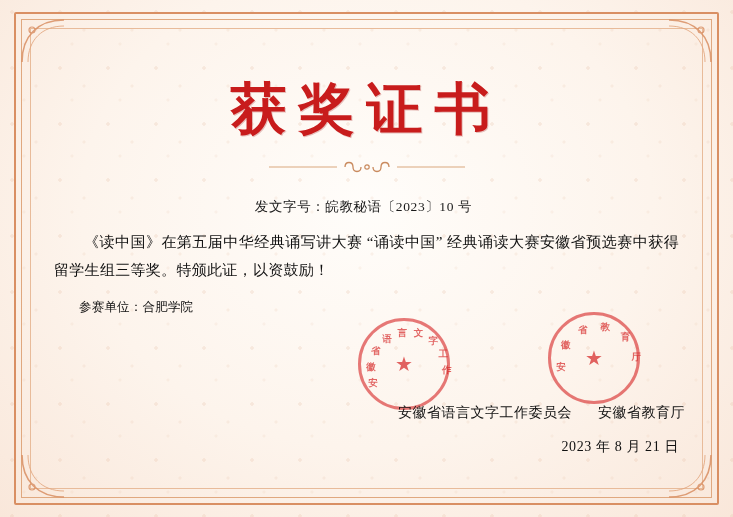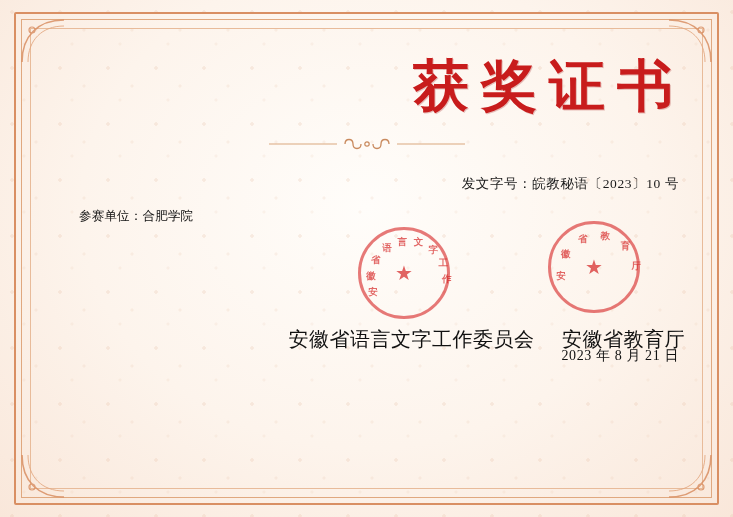--- a/index.html
+++ b/index.html
@@ -74,38 +74,38 @@
 
   .content {
     position: absolute;
     left: 48px;
     top: 40px;
     right: 48px;
     bottom: 40px;
   }
 
   .title {
-    text-align: right;
-    margin-top: 9px;
+    text-align: center;
+    margin-top: 32px;
     font-family: "Liberation Serif", "DejaVu Serif", serif;
     font-size: 56px;
     letter-spacing: 12px;
     font-weight: bold;
     color: #c81c1c;
     text-shadow: 1px 1px 0 rgba(160,20,20,0.25);
   }
 
   .divider {
     display: block;
     margin: 10px auto 0 auto;
   }
 
   .doc-number {
     margin-top: 22px;
-    text-align: right;
+    text-align: center;
     font-size: 13.5px;
     color: #1a1a1a;
     letter-spacing: 0.6px;
     padding-right: 6px;
   }
 
   .body-text {
     margin-top: 12px;
     font-size: 15px;
     line-height: 28px;
@@ -171,23 +171,23 @@
     transform-origin: 0 0;
     white-space: nowrap;
   }
   .seal-left { left: 310px; top: -8px; }
   .seal-right { left: 500px; top: -14px; }
 
   .sign-line {
     position: absolute;
     left: 0;
     right: 0;
-    bottom: 2px;
+    bottom: 24px;
     text-align: right;
-    font-size: 20px;
+    font-size: 14px;
     color: #111;
     letter-spacing: 0.5px;
   }
   .sign-line .org {
     display: inline-block;
     margin-left: 22px;
   }
   .date-line {
     position: absolute;
     right: 6px;
@@ -234,20 +234,21 @@
     <svg class="divider" width="200" height="18" viewBox="0 0 200 18">
       <path d="M2 9 H70" stroke="#d9a77f" stroke-width="1.2" fill="none"></path>
       <path d="M130 9 H198" stroke="#d9a77f" stroke-width="1.2" fill="none"></path>
       <path d="M78 9 C78 3 86 3 86 9 C86 15 94 15 94 9" fill="none" stroke="#c98a5e" stroke-width="1.3"></path>
       <path d="M122 9 C122 3 114 3 114 9 C114 15 106 15 106 9" fill="none" stroke="#c98a5e" stroke-width="1.3"></path>
       <circle cx="100" cy="9" r="2.2" fill="none" stroke="#c98a5e" stroke-width="1.2"></circle>
     </svg>
 
     <div class="doc-number">发文字号：皖教秘语〔2023〕10 号</div>
 
+    <div class="body-text">《读中国》在第五届中华经典诵写讲大赛 “诵读中国” 经典诵读大赛安徽省预选赛中获得留学生组三等奖。特颁此证，以资鼓励！</div>
 
     <div class="field-block">
       <div class="field-row">参赛单位：合肥学院</div>
     </div>
 
     <div class="seals-area">
 
       <div class="seal seal-left">
         <div class="star">★</div>
         <div class="ring-text">

